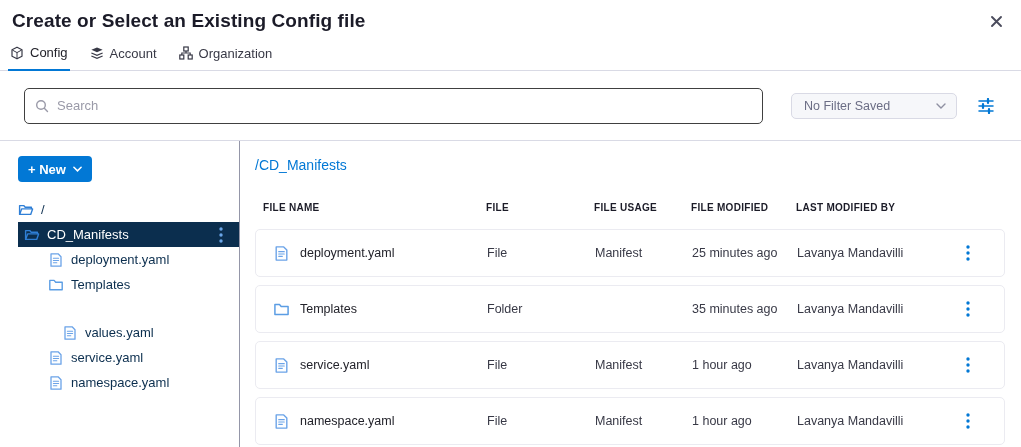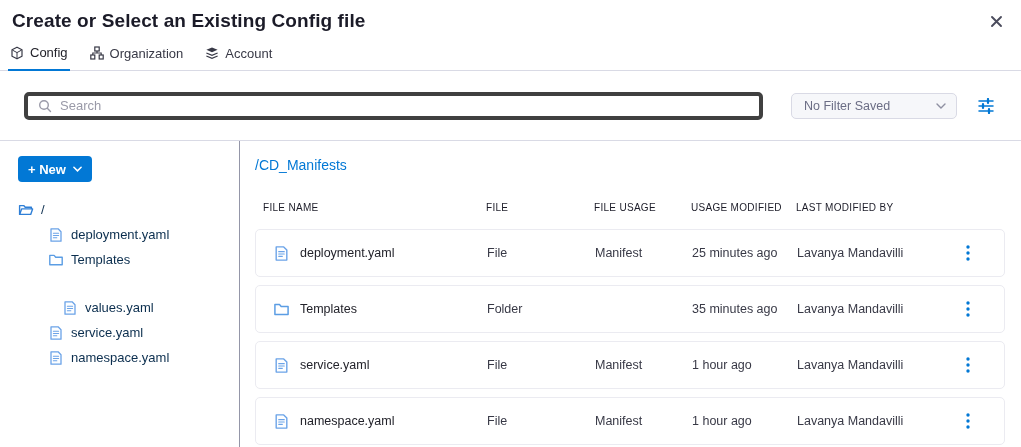--- a/index.html
+++ b/index.html
@@ -15,22 +15,22 @@
   
   .tabbar { display:flex; gap:18px; padding-left:8px; border-bottom:1px solid #d9dae5; height:27px; }
   .tab { display:flex; align-items:center; gap:6px; font-size:13px; color:#383946;
     padding:0 2px 8px 2px; cursor:pointer; }
   .tab.active { border-bottom:2px solid #0278d5; margin-bottom:-1px; color:#22222a; }
   .tab svg { flex:none; }
 
   
   .toolbar { display:flex; align-items:center; height:70px; padding:0 20px 0 24px;
     border-bottom:1px solid #d9dae5; }
-  .searchbox { flex:1; display:flex; align-items:center; height:28px;
-    border:4px solid #404040; border-radius:5px; padding:0 10px; background:#fff; }
+  .searchbox { flex:1; display:flex; align-items:center; height:36px;
+    border:1px solid #404040; border-radius:5px; padding:0 10px; background:#fff; }
   .searchbox svg { flex:none; margin-right:8px; }
   .searchbox input { border:none; outline:none; flex:1; font-size:13px;
     font-family:"Liberation Sans", sans-serif; color:#383946; background:transparent; }
   .searchbox input::placeholder { color:#9a9aa8; }
   .filter-select { width:166px; height:26px; margin-left:28px; display:flex; align-items:center;
     justify-content:space-between; padding:0 10px 0 12px; background:#f6f7fa;
     border:1px solid #d9dae5; border-radius:5px; font-size:12.5px; color:#6b6d85; cursor:pointer; }
   .filter-btn { margin-left:16px; margin-right:2px; background:none; border:none; cursor:pointer;
     padding:4px; line-height:0; }
 
@@ -47,21 +47,21 @@
   .tree-row.d1 { padding-left:30px; }
   .tree-row.d2 { padding-left:44px;margin-top:23px; }
   .tree-row.selected { background:#0b2e4e; color:#fff; padding-left:6px; margin-right:0; }
   .tree-row.selected .kebab { margin-left:auto; margin-right:10px; }
 
   
   .main { flex:1; padding:16px 16px 0 15px; }
   .breadcrumb { color:#0278d5; font-size:14px; font-weight:400; margin-bottom:28px; cursor:pointer; }
   .grid { display:grid; grid-template-columns:223px 108px 97px 105px 135px 1fr;
     align-items:center; padding-left:8px; }
-  .thead { font-size:10px; font-weight:400; color:#1c1c28; letter-spacing:.3px; height:12px; }
+  .thead { font-size:10px; font-weight:700; color:#1c1c28; letter-spacing:.3px; height:12px; }
   .rows { margin-top:16px; }
   .file-card { height:48px; border:1px solid #ebebf1; border-radius:5px; margin-bottom:8px;
     background:#fff; cursor:pointer; }
   .name-cell { display:flex; align-items:center; gap:10px; padding-left:9px;
     font-size:12.5px; color:#22222a; }
   .cell { font-size:12.5px; color:#383946; }
   .kebab { background:none; border:none; cursor:pointer; padding:3px 6px; line-height:0; }
 </style>
 </head>
 <body>
@@ -99,34 +99,34 @@
 <div class="tabbar">
   <div class="tab active">
     <svg width="14" height="14" viewBox="0 0 14 14">
         <path d="M7 1.2l5 2.6v6.4L7 12.8 2 10.2V3.8z" fill="none" stroke="#383946" stroke-width="1.2" stroke-linejoin="round"></path>
         <path d="M2.3 4L7 6.6 11.7 4M7 6.6v6" fill="none" stroke="#383946" stroke-width="1"></path>
       </svg>
     <span>Config</span>
   </div>
   <div class="tab">
     <svg width="14" height="14" viewBox="0 0 14 14">
+        <path d="M7 1.4l5.6 2.4L7 6.2 1.4 3.8z" fill="#383946"></path>
+        <path d="M1.4 7L7 9.4 12.6 7" fill="none" stroke="#383946" stroke-width="1.2"></path>
+        <path d="M1.4 10L7 12.4l5.6-2.4" fill="none" stroke="#383946" stroke-width="1.2"></path>
+      </svg>
+    <span>Account</span>
+  </div>
+  <div class="tab">
+    <svg width="14" height="14" viewBox="0 0 14 14">
         <rect x="4.8" y="1" width="4.4" height="4" fill="none" stroke="#383946" stroke-width="1.2"></rect>
         <rect x="0.8" y="9" width="4" height="4" fill="none" stroke="#383946" stroke-width="1.2"></rect>
         <rect x="9.2" y="9" width="4" height="4" fill="none" stroke="#383946" stroke-width="1.2"></rect>
         <path d="M7 5v2M2.8 9V7h8.4v2" fill="none" stroke="#383946" stroke-width="1.1"></path>
       </svg>
     <span>Organization</span>
-  </div>
-  <div class="tab">
-    <svg width="14" height="14" viewBox="0 0 14 14">
-        <path d="M7 1.4l5.6 2.4L7 6.2 1.4 3.8z" fill="#383946"></path>
-        <path d="M1.4 7L7 9.4 12.6 7" fill="none" stroke="#383946" stroke-width="1.2"></path>
-        <path d="M1.4 10L7 12.4l5.6-2.4" fill="none" stroke="#383946" stroke-width="1.2"></path>
-      </svg>
-    <span>Account</span>
   </div>
 </div>
 
 <div class="toolbar">
   <div class="searchbox">
     <svg width="14" height="14" viewBox="0 0 14 14">
         <circle cx="6" cy="6" r="4.3" fill="none" stroke="#9a9aa8" stroke-width="1.4"></circle>
         <path d="M9.3 9.3l3.2 3.2" stroke="#9a9aa8" stroke-width="1.4" stroke-linecap="round"></path>
       </svg>
     <input type="text" placeholder="Search" style="">
@@ -157,20 +157,29 @@
         </svg>
     </button>
 
     <div class="tree">
       <div class="tree-row">
         <svg width="16" height="16" viewBox="0 0 16 16">
             <use href="#i-folder-open" style="stroke:#6b8cb0"></use>
           </svg>
         <span>/</span>
       </div>
+      <div class="tree-row selected">
+        <svg width="16" height="16" viewBox="0 0 16 16">
+            <use href="#i-folder-open" style="stroke:#3385e0"></use>
+          </svg>
+        <span>CD_Manifests</span>
+        <button class="kebab"><svg width="4" height="16" viewBox="0 0 4 16">
+              <use href="#i-kebab" fill="#6ba6e8"></use>
+            </svg></button>
+      </div>
       <div class="tree-row d1">
         <svg width="16" height="16" viewBox="0 0 16 16">
             <use href="#i-file"></use>
           </svg>
         <span>deployment.yaml</span>
       </div>
       <div class="tree-row d1">
         <svg width="16" height="16" viewBox="0 0 16 16">
             <use href="#i-folder"></use>
           </svg>
@@ -197,21 +206,21 @@
     </div>
   </aside>
 
   <main class="main">
     <div class="breadcrumb">/CD_Manifests</div>
 
     <div class="grid thead">
       <span>FILE NAME</span>
       <span>FILE</span>
       <span>FILE USAGE</span>
-      <span>USAGE MODIFIED</span>
+      <span>FILE MODIFIED</span>
       <span>LAST MODIFIED BY</span>
       <span></span>
     </div>
 
     <div class="rows">
 
       <div class="grid file-card">
         <div class="name-cell">
           <svg width="17" height="17" viewBox="0 0 16 16">
               <use href="#i-file"></use>

